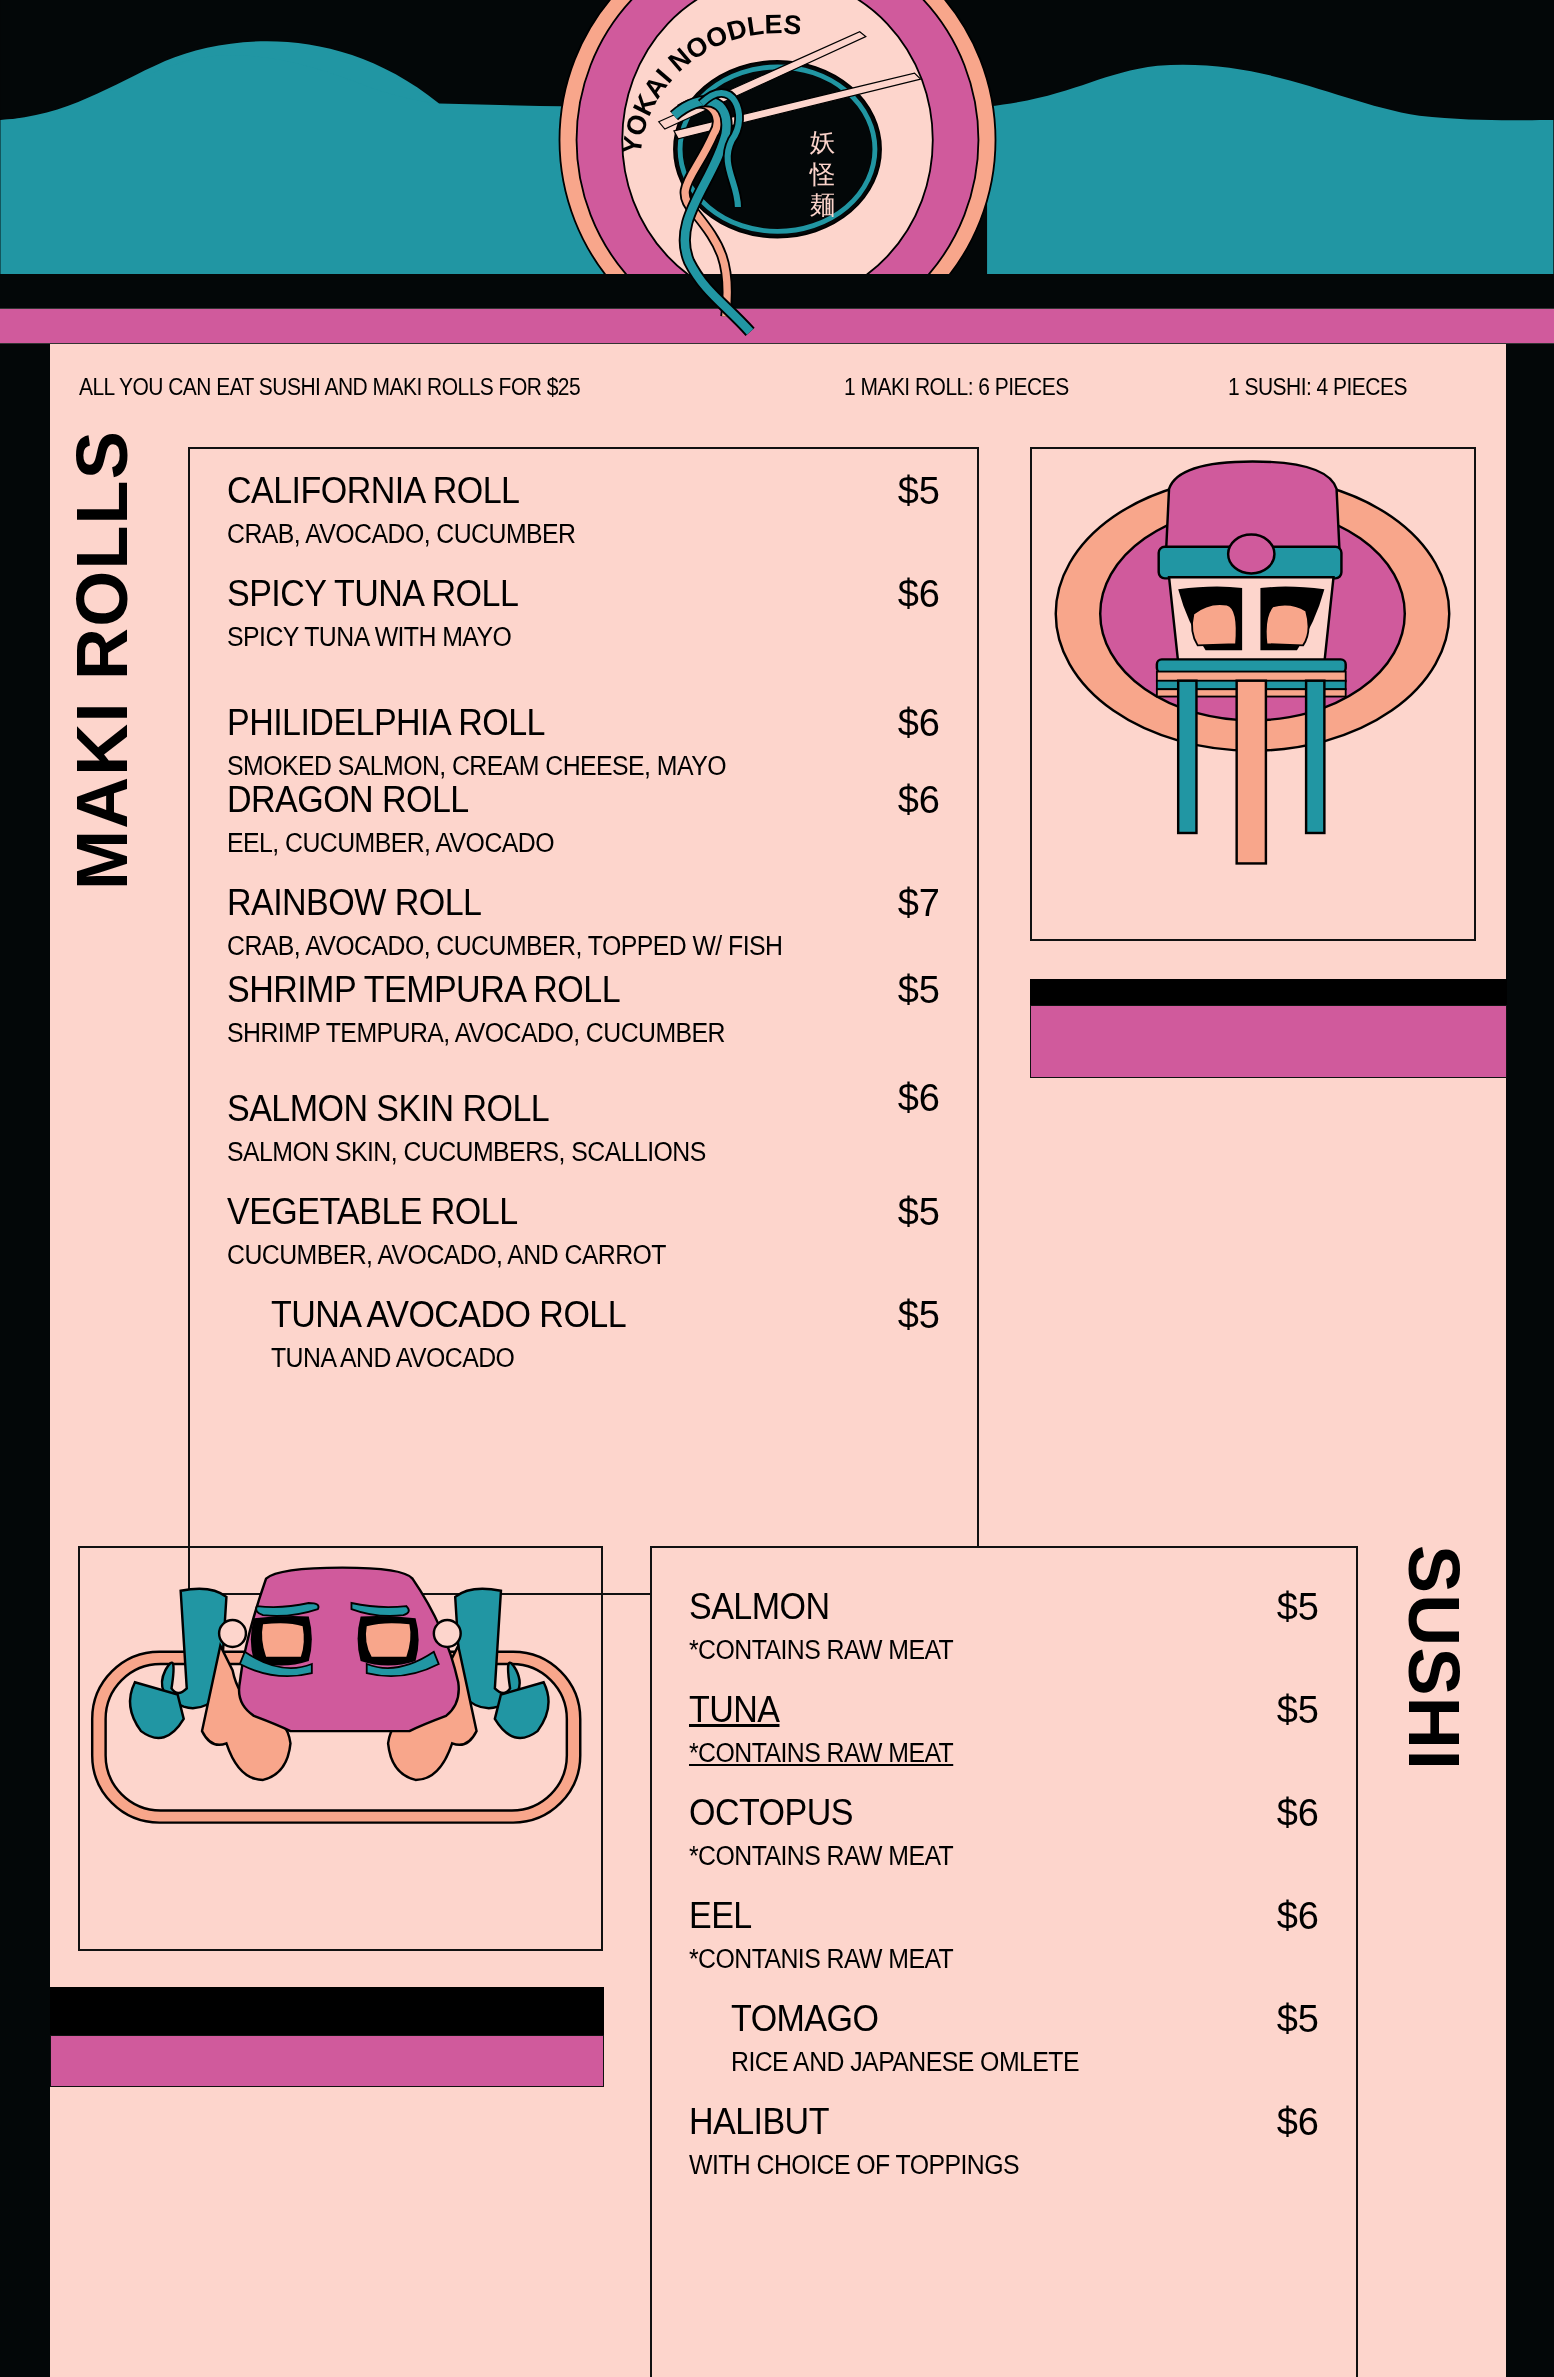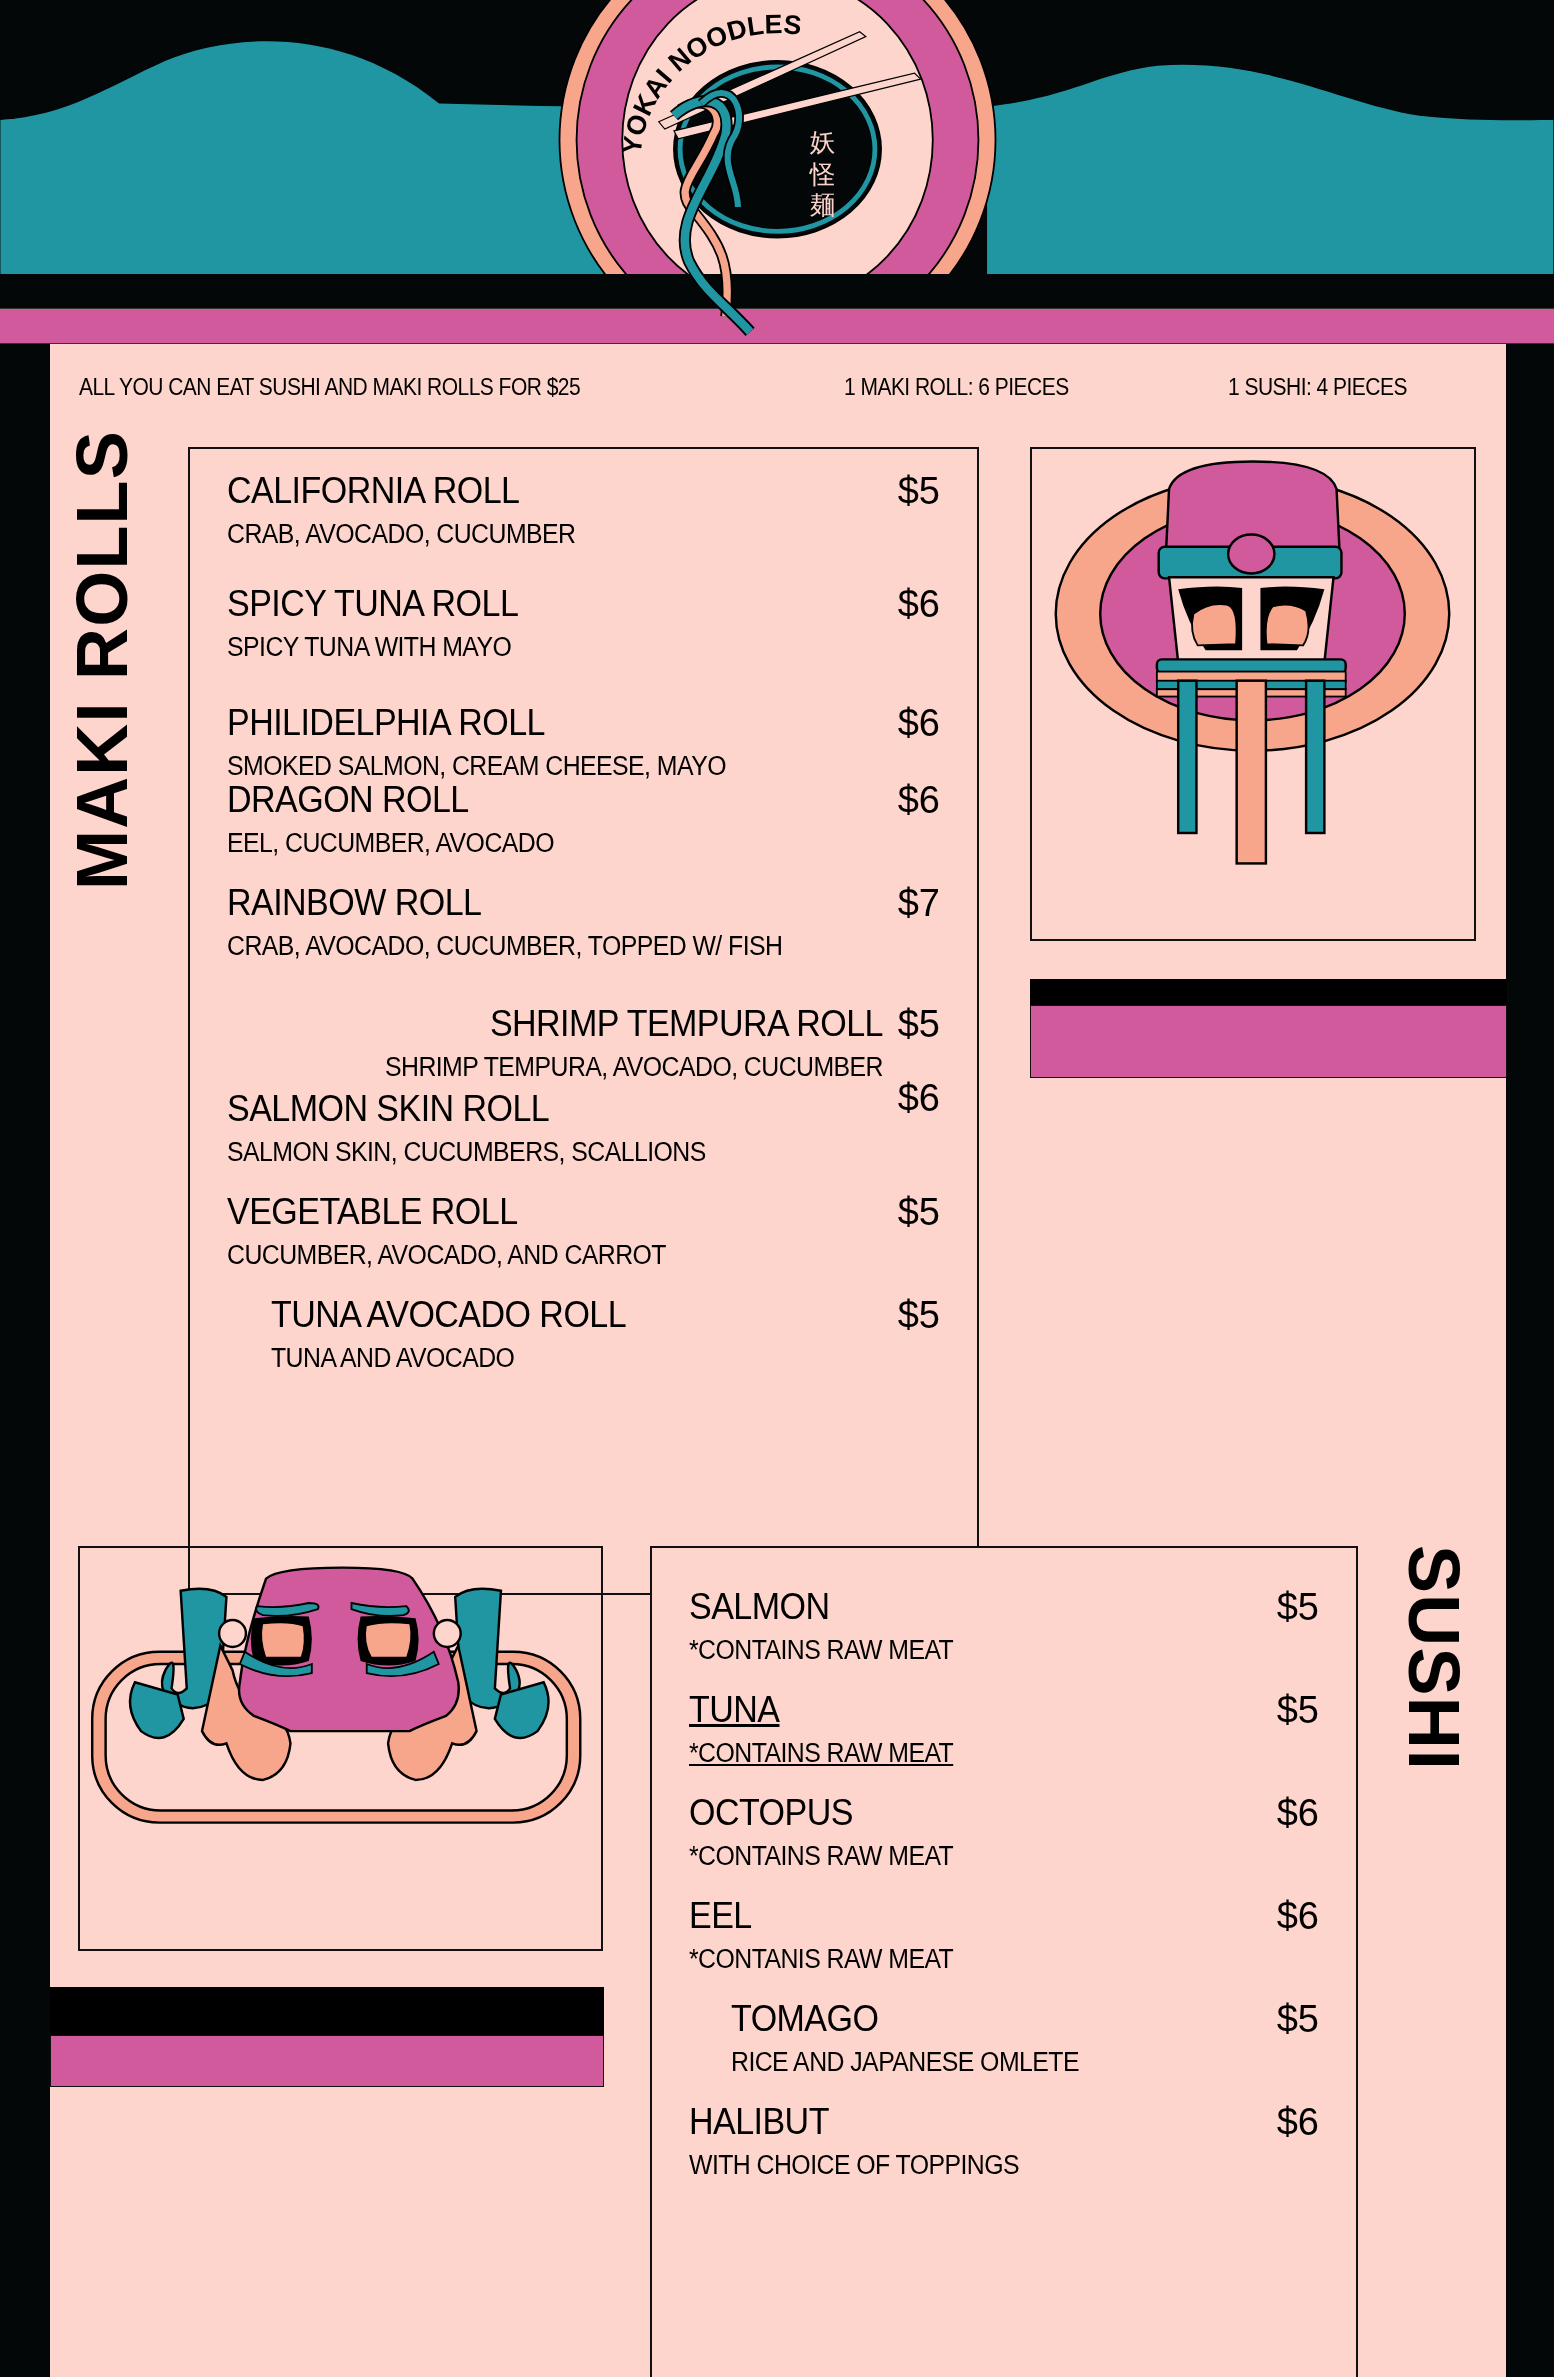--- a/index.html
+++ b/index.html
@@ -92,41 +92,41 @@
 <div class="abs topline" style="left:1228px;">1 SUSHI: 4 PIECES</div>
 
 <div class="abs vertical-title maki-title">MAKI ROLLS</div>
 
 <div class="abs menu-box maki-box">
   <div class="item" style="top:22px;">
     <span class="item-name">CALIFORNIA ROLL</span>
     <span class="item-desc">CRAB, AVOCADO, CUCUMBER</span>
     <span class="item-price">$5</span>
   </div>
-  <div class="item" style="top:135px;">
+  <div class="item" style="top:125px;">
     <span class="item-name">SPICY TUNA ROLL</span>
     <span class="item-desc">SPICY TUNA WITH MAYO</span>
     <span class="item-price">$6</span>
   </div>
   <div class="item" style="top:228px;margin-top:26px;">
     <span class="item-name">PHILIDELPHIA ROLL</span>
     <span class="item-desc">SMOKED SALMON, CREAM CHEESE, MAYO</span>
     <span class="item-price">$6</span>
   </div>
   <div class="item" style="top:331px;">
     <span class="item-name">DRAGON ROLL</span>
     <span class="item-desc">EEL, CUCUMBER, AVOCADO</span>
     <span class="item-price">$6</span>
   </div>
   <div class="item" style="top:434px;">
     <span class="item-name">RAINBOW ROLL</span>
     <span class="item-desc">CRAB, AVOCADO, CUCUMBER, TOPPED W/ FISH</span>
     <span class="item-price">$7</span>
   </div>
-  <div class="item" style="top:555px;text-align:right;">
+  <div class="item" style="top:521px;">
     <span class="item-name">SHRIMP TEMPURA ROLL</span>
     <span class="item-desc">SHRIMP TEMPURA, AVOCADO, CUCUMBER</span>
     <span class="item-price">$5</span>
   </div>
   <div class="item" style="top:640px;">
     <span class="item-name">SALMON SKIN ROLL</span>
     <span class="item-desc">SALMON SKIN, CUCUMBERS, SCALLIONS</span>
     <span class="item-price" style="top:-11px;">$6</span>
   </div>
   <div class="item" style="top:743px;">

